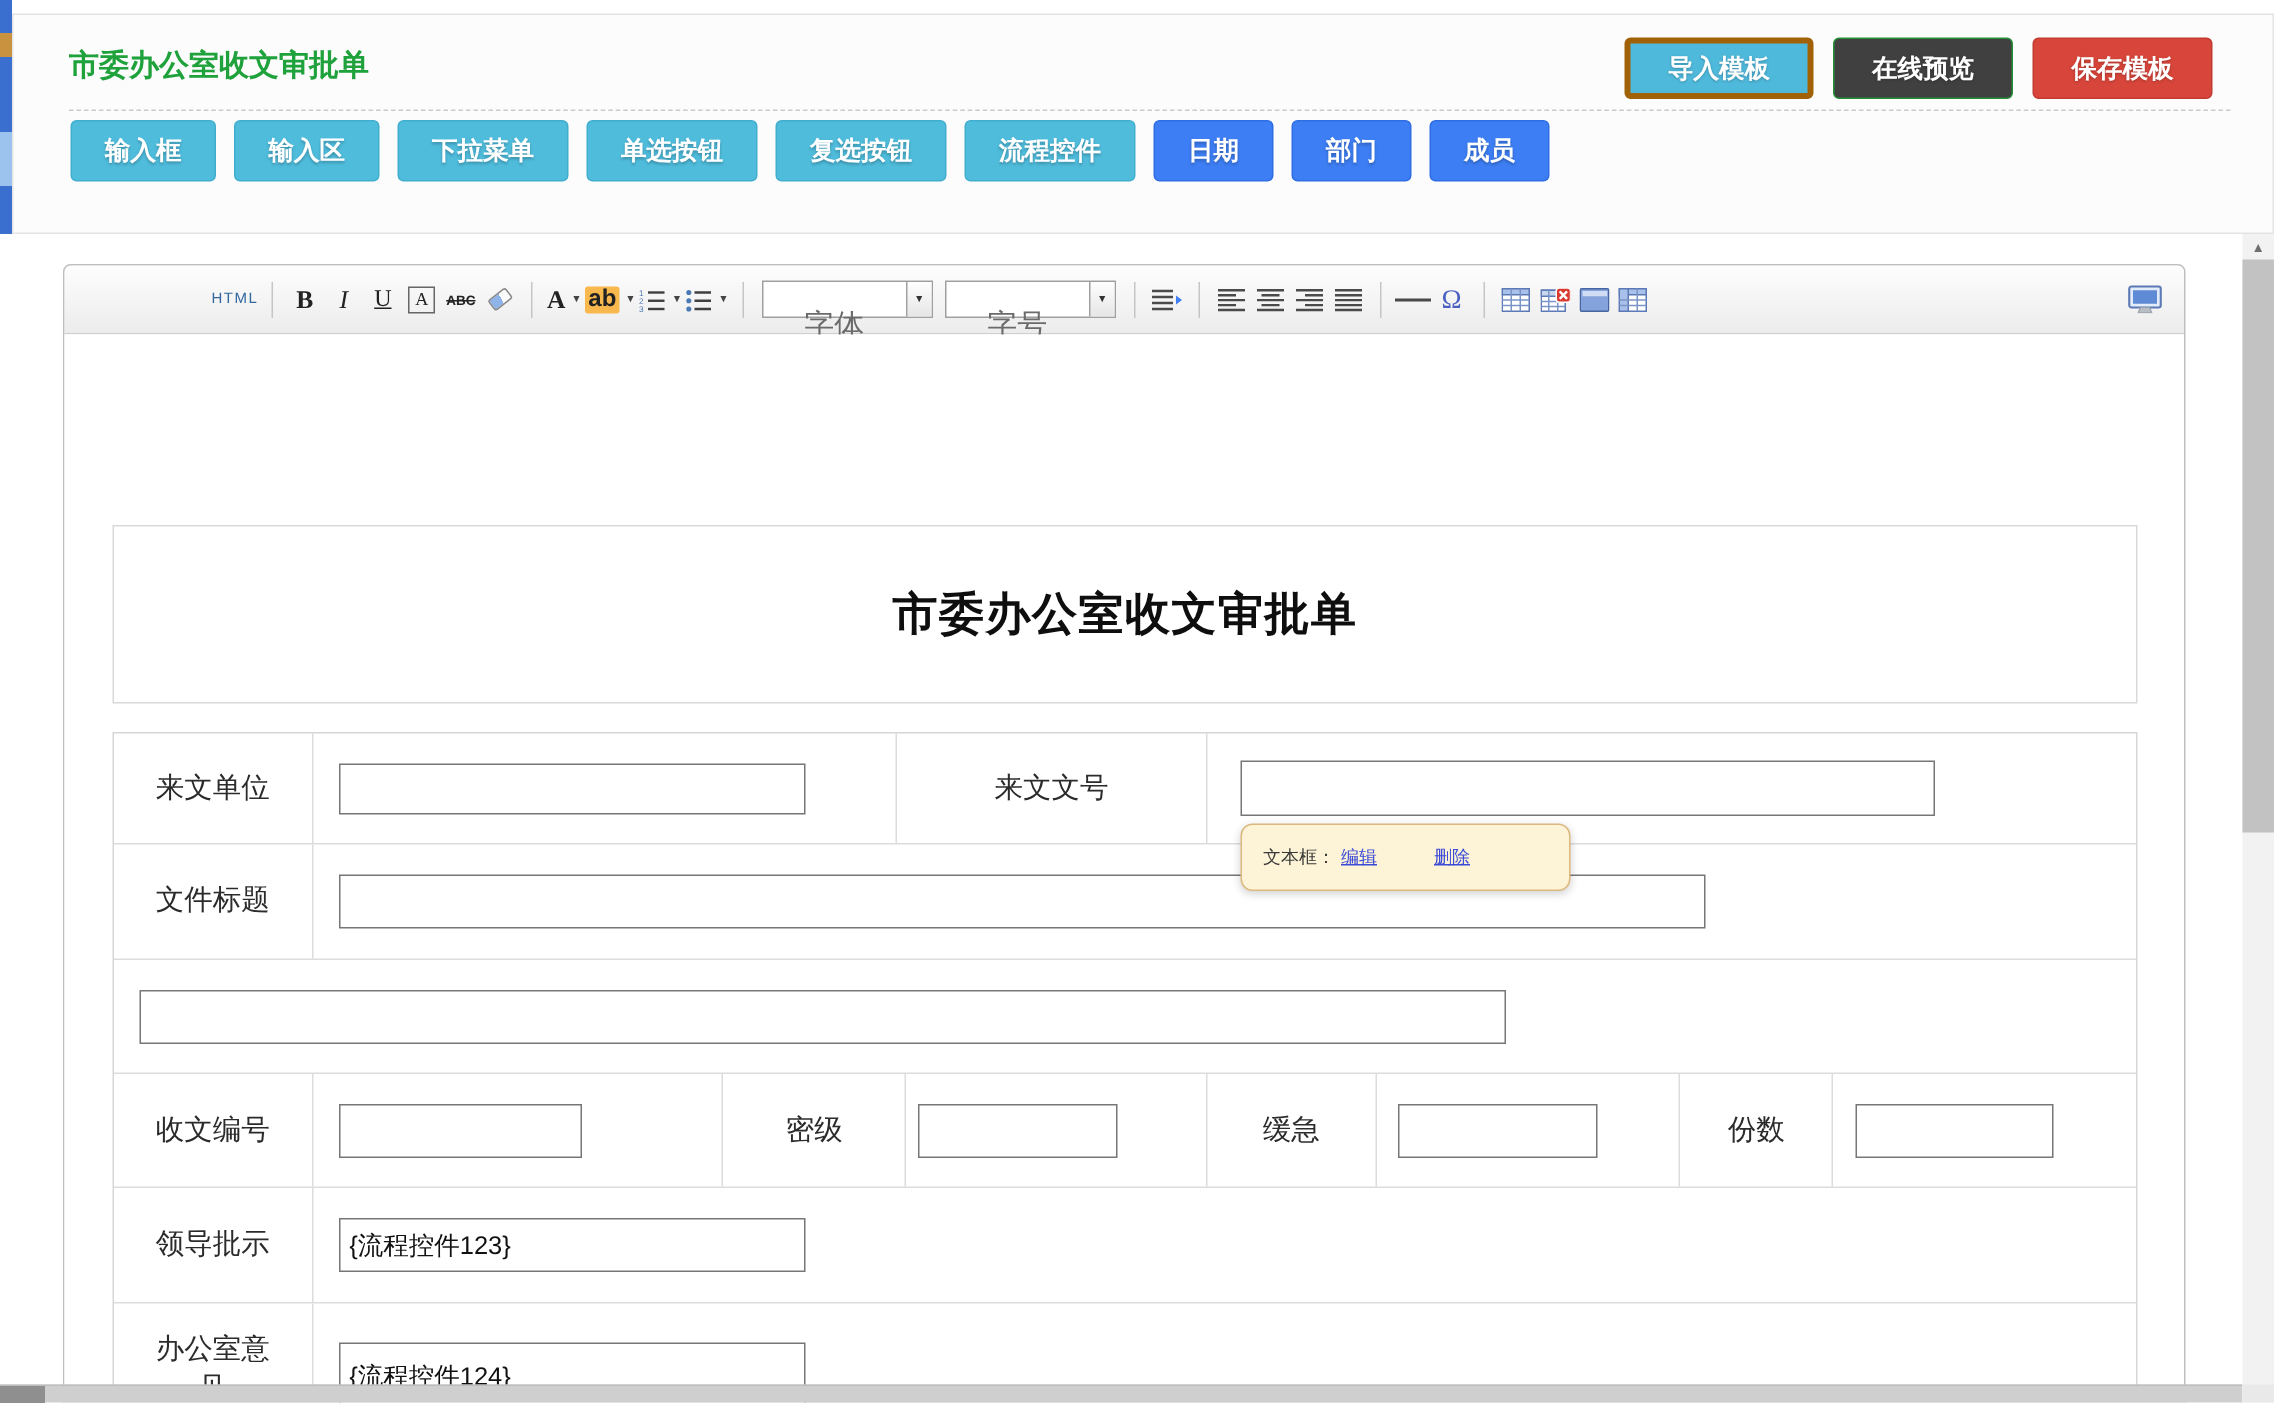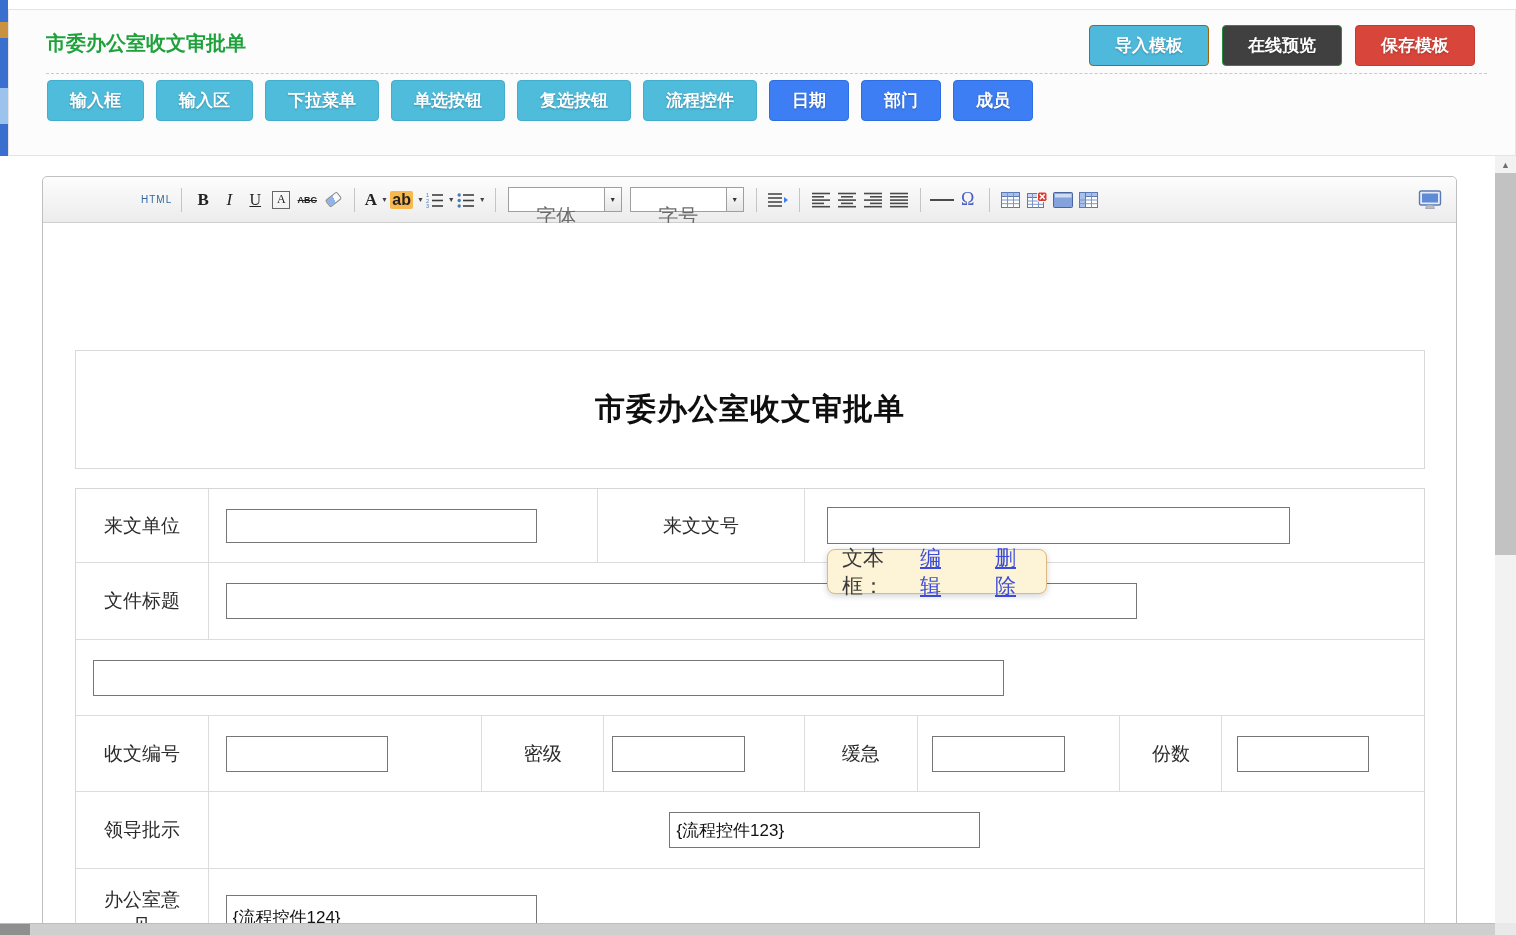--- a/index.html
+++ b/index.html
@@ -17,21 +17,21 @@
                  border:1px solid #e4e4e4; z-index:2; }
   .page-title { position:absolute; left:37px; top:20px; font-size:20px; font-weight:bold;
                 color:#1fa23c; }
   .dotted-divider { position:absolute; left:37px; right:28px; top:63px; height:0;
                     border-top:1px dashed #c9c9c9; }
   .btn { display:inline-flex; align-items:center; justify-content:center; color:#fff;
          font-size:17px; font-weight:bold; border-radius:4px; cursor:pointer;
          text-shadow:0 1px 2px rgba(0,0,0,.25); white-space:nowrap; }
   .top-actions { position:absolute; right:40px; top:15px; display:flex; gap:13px; }
   .top-actions .btn { height:41px; padding:0 25px; }
-  .act-import { background:#4fb9dc; border:1px solid #a16207; }
+  .act-import { background:#4fb9dc; border:4px solid #a16207; }
   .act-preview{ background:#404040; border:1px solid #239038; }
   .act-save   { background:#d8453a; border:1px solid #c23a30; }
   .component-row { position:absolute; left:38px; top:70px; display:flex; gap:12px; }
   .component-row .btn { height:41px; padding:0 22px; }
   .comp-light   { background:#4fbcdc; border:1px solid #41aecd; }
   .comp-primary { background:#3d7ef4; border:1px solid #2e6ee2; }
 
   
   .editor-panel { left:42px; top:176px; width:1415px; height:759px; background:#fff;
                   border:1px solid #bfbfbf; border-radius:5px 5px 0 0; z-index:1; }
@@ -83,21 +83,21 @@
   .td.lbl span { display:inline-block; max-width:80px; text-align:center; font-size:19px;
                  color:#2b2b2b; line-height:26px; }
   .inp { border:1px solid #767676; background:#fff; height:36px; font-size:17px;
          padding:0 6px; outline:none; color:#111;
          font-family:"Liberation Sans","DejaVu Sans",sans-serif; }
 
   
   .edit-tooltip { position:absolute; left:784px; top:326px; width:220px; height:45px;
                   background:#fdf3d6; border:1px solid #dcb97f; border-radius:8px;
                   box-shadow:0 2px 6px rgba(0,0,0,.18); display:flex; align-items:center;
-                  padding:0 14px; font-size:21px; z-index:6; }
+                  padding:0 14px; font-size:12px; z-index:6; }
   .edit-tooltip .tip-label { color:#3a3a3a; }
   .edit-tooltip a { color:#3b4bd8; text-decoration:underline; cursor:pointer; }
   .tip-edit { margin-left:4px; }
   .tip-del  { margin-left:38px; }
 
   
   .bottom-bar { left:0; top:923px; width:1495px; height:12px; background:#cfcfcf;
                 border-top:1px solid #bdbdbd; z-index:20; }
   .bottom-bar-dark { left:0; top:0; width:30px; height:12px; background:#8f8f8f; }
   .vscrollbar { left:1495px; top:156px; width:21px; height:779px; background:#f2f2f2;
@@ -358,21 +358,21 @@
           </div>
         <div class="td" style="width:202px; padding-left:15px;">
           <input class="inp" style="width: 132px;">
         </div>
       </div>
 
       <div class="tr" style="height:77px;">
         <div class="td lbl" style="width:133px;">
             <span>领导批示</span>
           </div>
-        <div class="td" style="width:1217px; padding-left:17px;justify-content:center;">
+        <div class="td" style="width:1217px; padding-left:17px;">
           <input class="inp" style="width: 311px;" value="{流程控件123}">
         </div>
       </div>
 
       <div class="tr" style="height:160px; border-bottom:none;">
         <div class="td lbl" style="width:133px; align-items:flex-start; padding-top:18px;">
             <span>办公室意见</span>
           </div>
         <div class="td" style="width:1217px; padding-left:17px; align-items:flex-start; padding-top:26px;">
           <input class="inp" style="width: 311px; height: 44px;" value="{流程控件124}">

